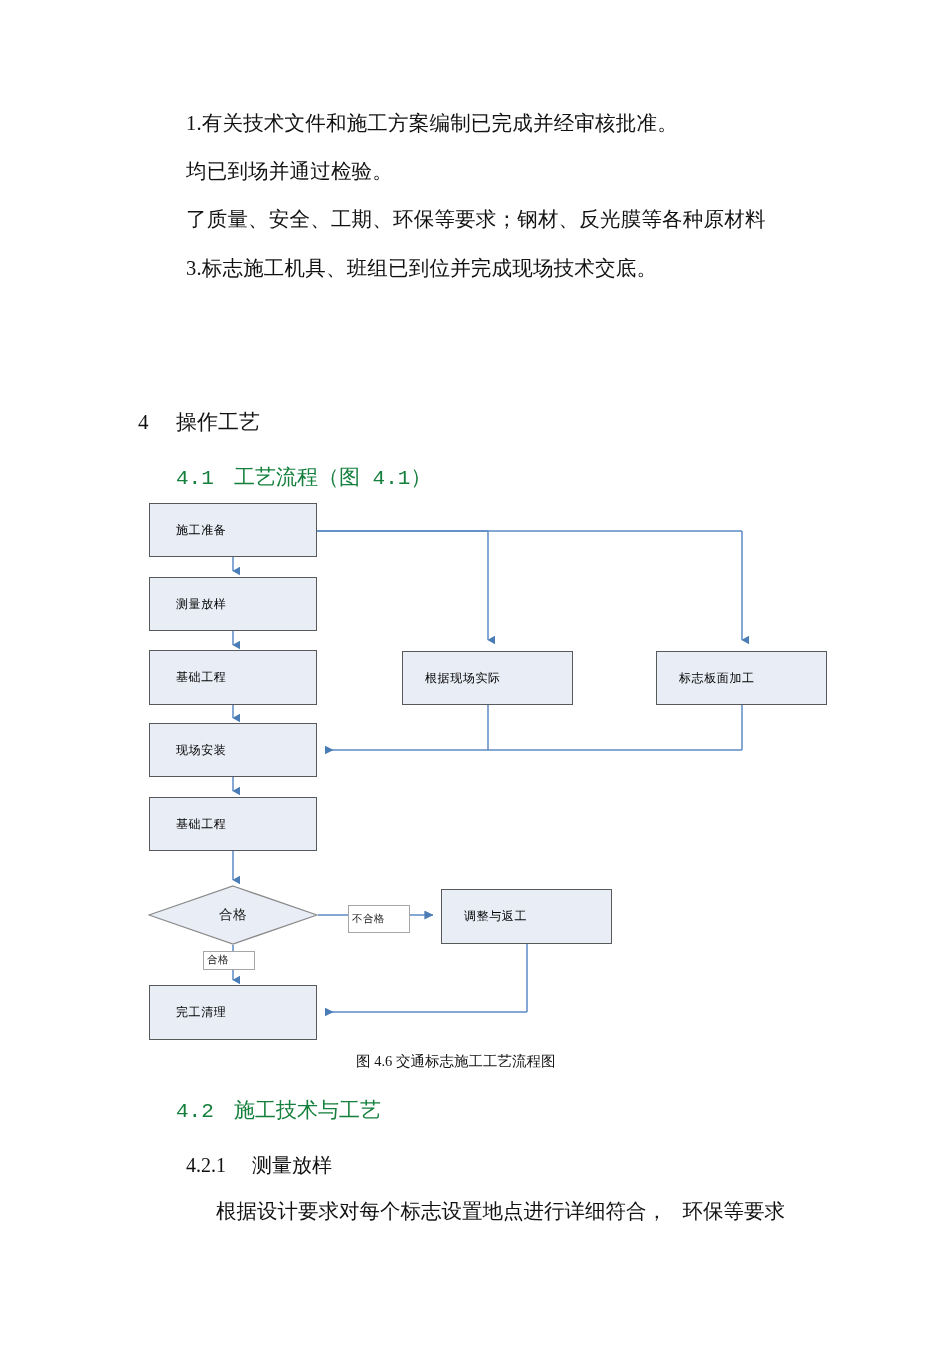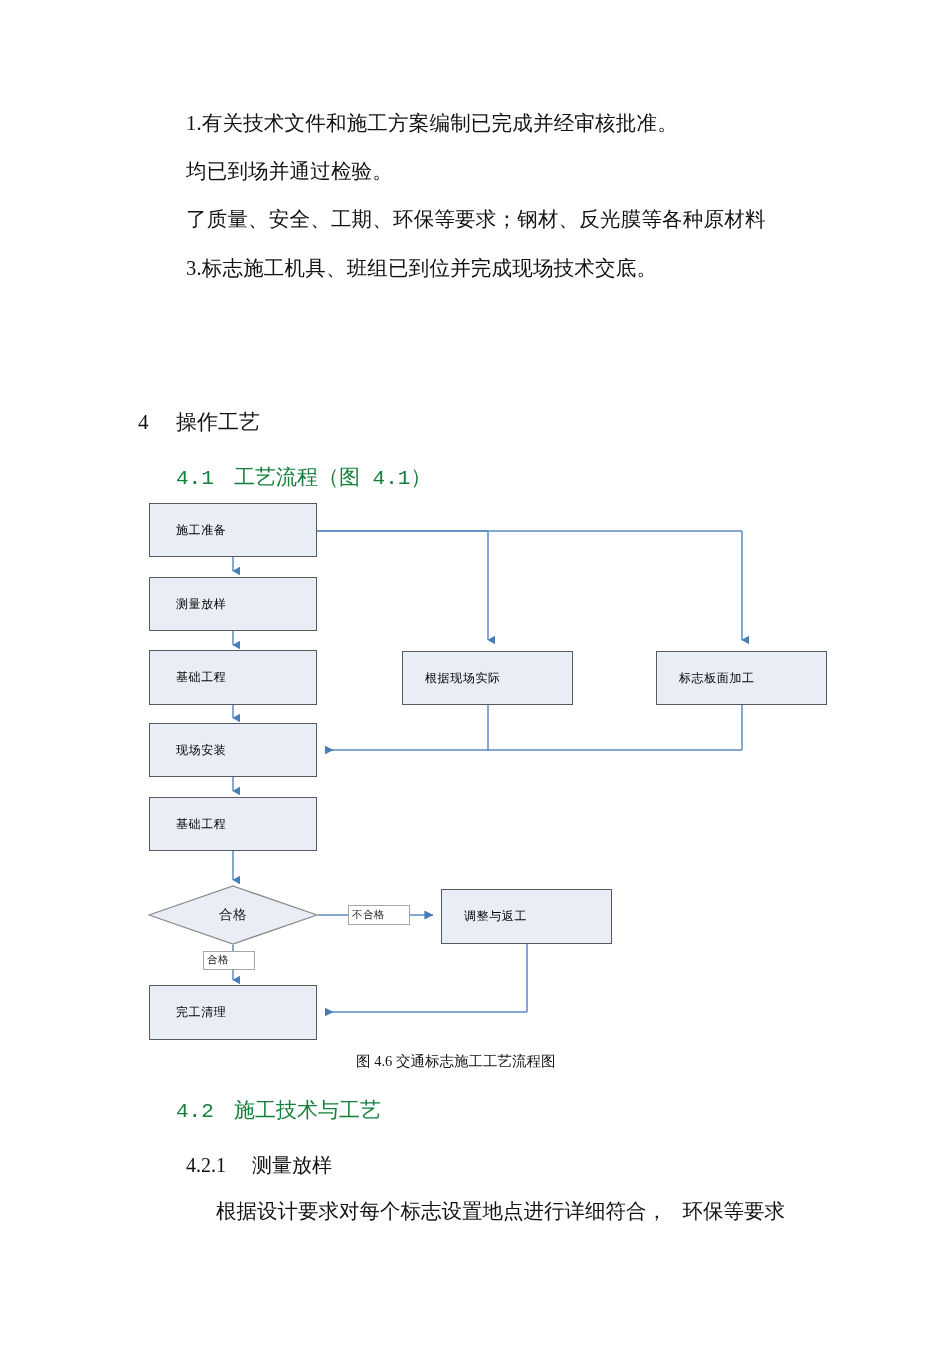--- a/index.html
+++ b/index.html
@@ -235,19 +235,19 @@
     <span class="fc-label">完工清理</span>
   </div>
 
   <div class="fc-diamond-wrap" style="left:148px; top:885px; width:170px; height:60px;">
     <svg width="170" height="60" viewBox="0 0 170 60" style="position:absolute;left:0;top:0;">
       <polygon points="85,1 169,30 85,59 1,30" fill="#e9edf6" stroke="#8a8a8a" stroke-width="1.3"></polygon>
     </svg>
     <span class="fc-label">合格</span>
   </div>
 
-  <div class="fc-tag" style="left:348px; top:905px; width:62px; height:20px;">不合格</div>
+  <div class="fc-tag" style="left:348px; top:905px; width:62px; height:28px;">不合格</div>
 
   <div class="fc-tag" style="left:203px; top:951px; width:52px; height:19px;">合格</div>
 
   <div class="fig-caption" style="left:356px; top:1052px;">图 4.6 交通标志施工工艺流程图</div>
 
 </div>
 
 </body></html>

